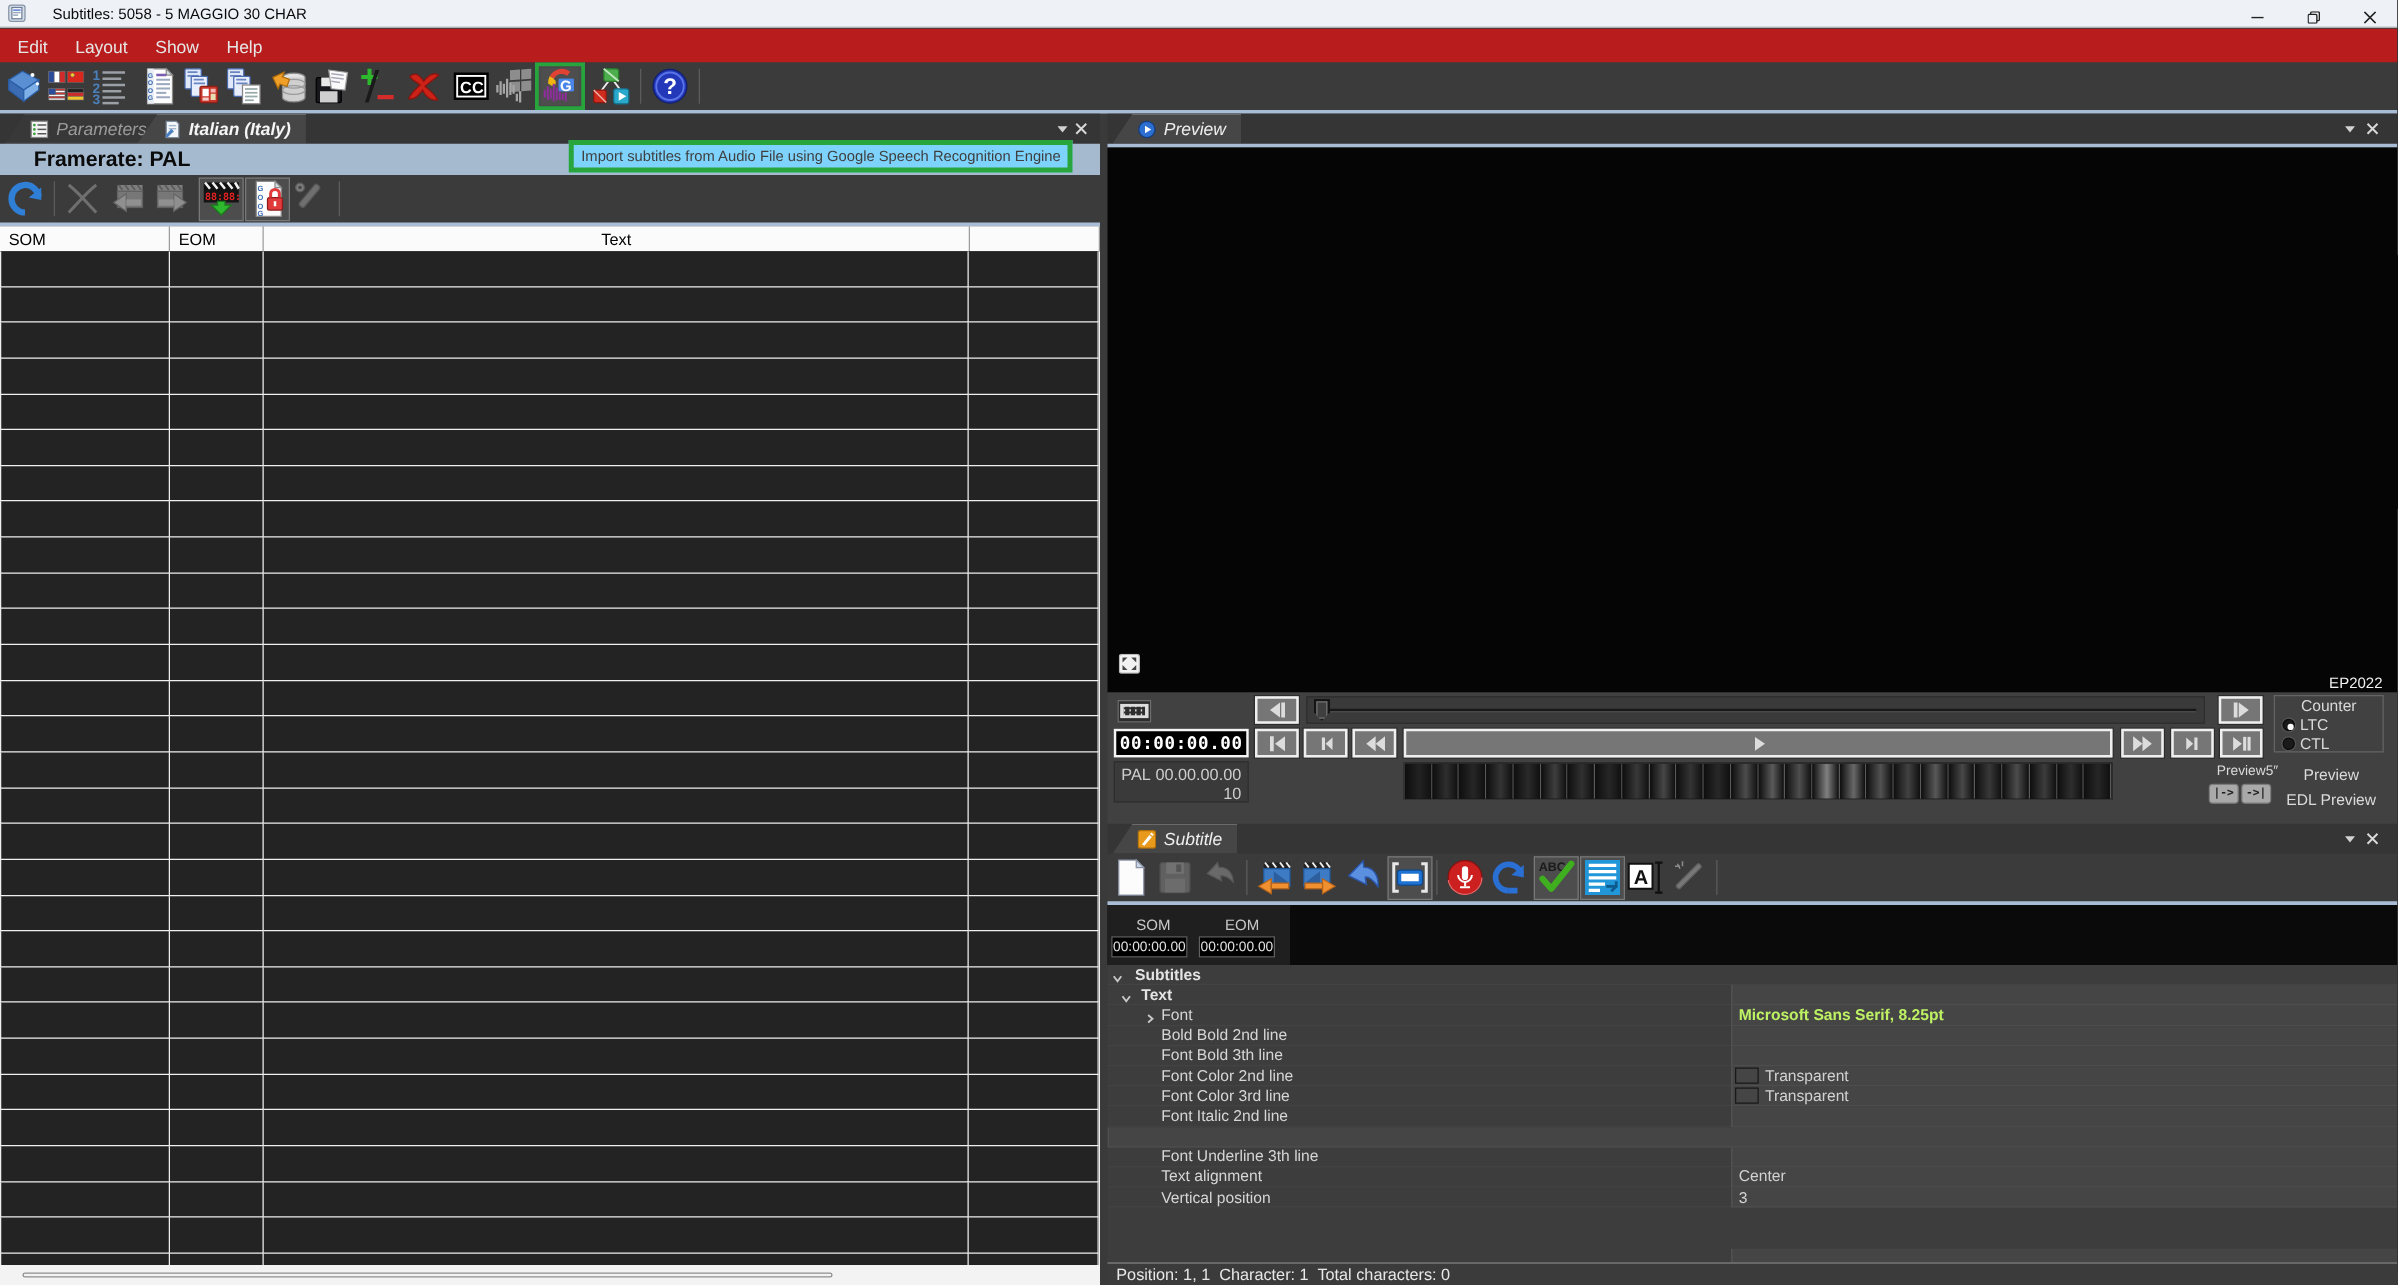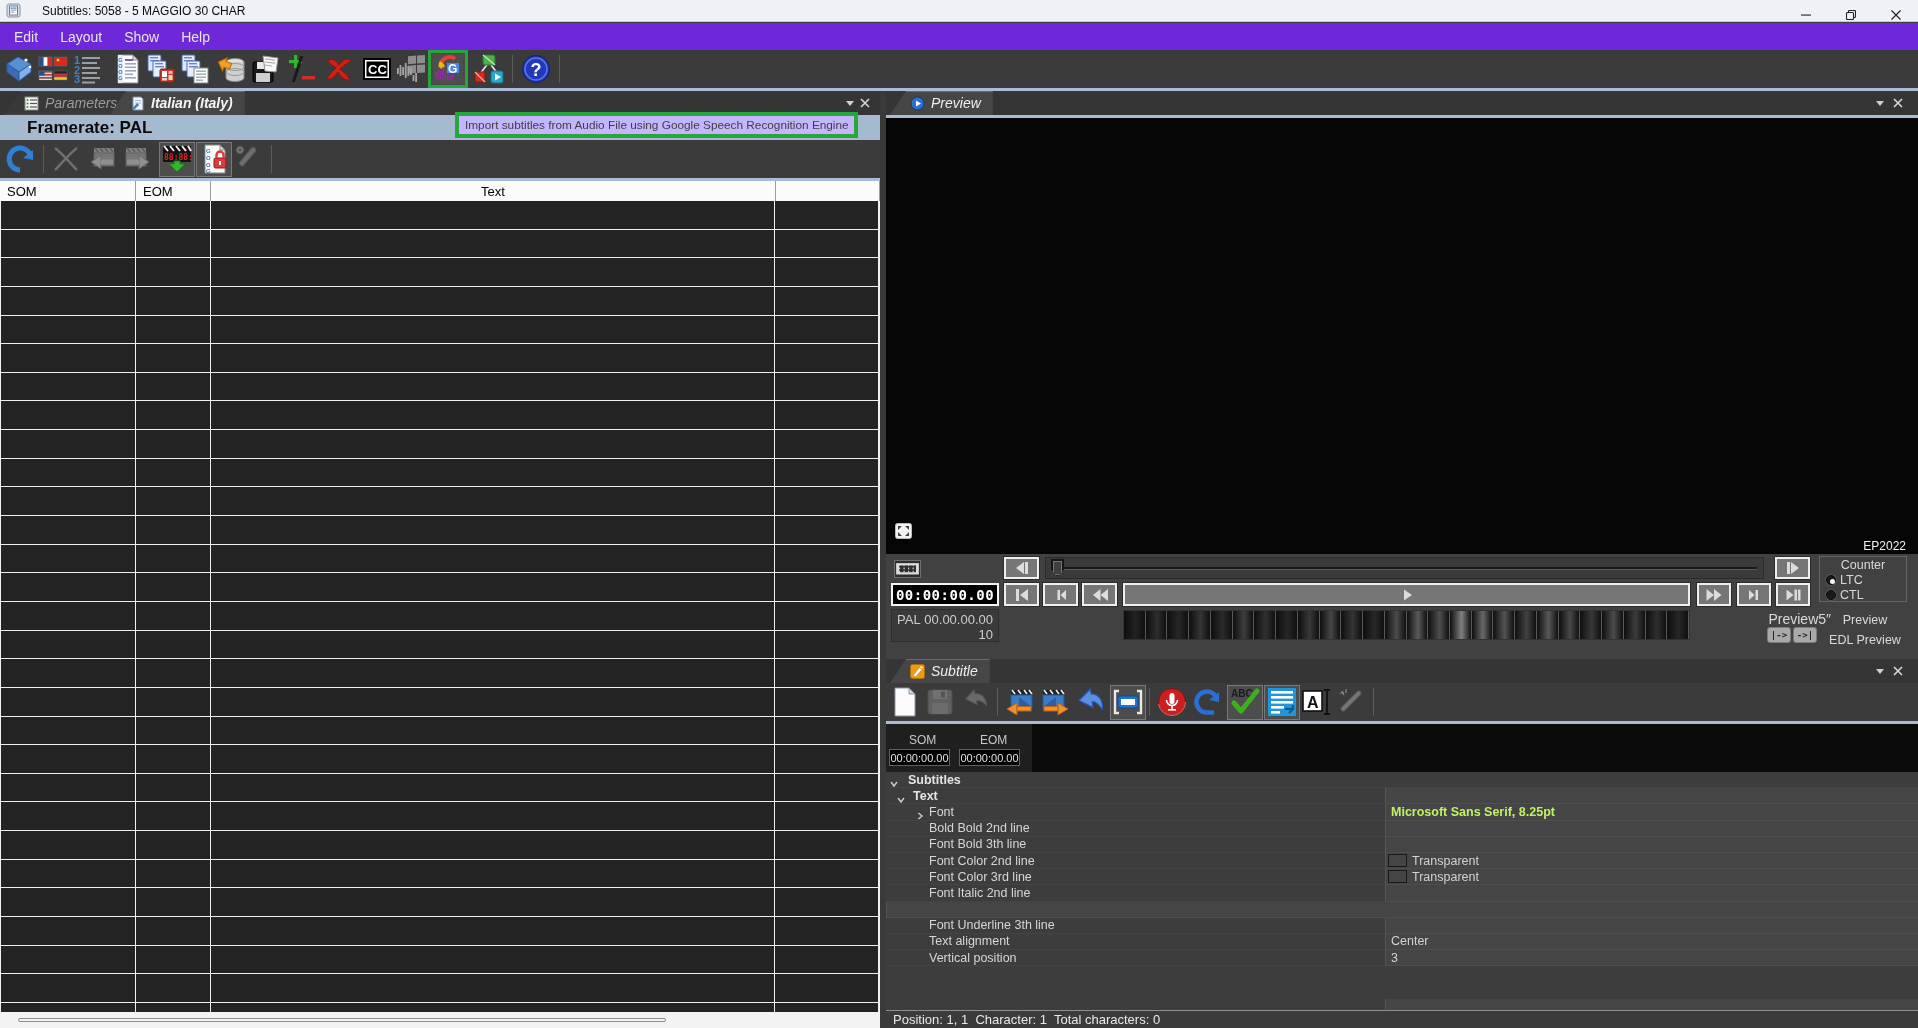--- a/index.html
+++ b/index.html
@@ -9,21 +9,21 @@
 
   
   .titlebar { position:absolute; left:0; top:0; width:1918px; height:22px; background:#eef2f7;
     display:flex; align-items:center; border-bottom:1px solid #c9ced4; }
   .titlebar .app-ico { margin-left:6px; width:15px; height:15px; }
   .titlebar .title { margin-left:21px; font-size:12px; color:#0a0a0a; }
   .win-btns { position:absolute; right:0; top:0; height:22px; display:flex; }
   .win-btn { width:45px; height:22px; display:flex; align-items:center; justify-content:center; }
 
   
-  .menubar { position:absolute; left:0; top:23px; width:1918px; height:27px; background:#6d28d9;
+  .menubar { position:absolute; left:0; top:23px; width:1918px; height:27px; background:#b91c1c;
     display:flex; align-items:center; padding-left:14px; }
   .menu-item { font-size:14px; color:#e6e6e6; margin-right:22px; }
 
   
   .toolbar-main { position:absolute; left:0; top:50px; width:1918px; height:38px; background:#3b3b3b;
     display:flex; align-items:center; padding-left:4px; }
   .tb-ico { width:30px; height:30px; margin-right:4px; display:flex; align-items:center; justify-content:center; }
   .tb-ico svg { width:30px; height:30px; }
   .tb-ico.sel { border:3px solid #27a53c; width:40px; height:38px; margin-right:2px; background:#4a4a4a; }
   .tb-ico.sel svg { width:30px; height:30px; }
@@ -119,22 +119,22 @@
     display:flex; overflow:hidden; border:1px solid #333; }
   .tl-seg { height:100%; border-right:1px solid #5a5a5a; }
   #counter-box { position:absolute; left:933px; top:2px; width:88px; height:46px; border:1px solid #646464;
     font-size:12.5px; color:#d9d9d9; }
   #counter-box .ttl { text-align:center; margin-top:1px; }
   .radio-row { display:flex; align-items:center; margin-left:6px; margin-top:1px; }
   .radio { width:10px; height:10px; border-radius:50%; background:#1a1a1a; border:1px solid #0c0c0c;
     box-shadow:0 0 0 1px #555; margin-right:4px; position:relative; }
   .radio.sel::after { content:""; position:absolute; left:2.5px; top:2.5px; width:5px; height:5px;
     border-radius:50%; background:#f8f8f8; }
-  #preview5-lbl { position:absolute; left:879px; top:57px; width:66px; text-align:right;
-    font-size:14px; color:#dadada; }
+  #preview5-lbl { position:absolute; left:879px; top:57px; width:66px; text-align:center;
+    font-size:11px; color:#dadada; }
   .mini-btn { position:absolute; top:73px; width:24px; height:16px; background:#a9a9a9;
     border:1px solid #7c7c7c; border-radius:3px; display:flex; align-items:center; justify-content:center;
     font-size:9px; color:#222; font-weight:bold; font-family:"DejaVu Sans Mono", monospace; }
   #preview-lbl { position:absolute; left:929px; top:59px; width:100px; text-align:center;
     font-size:12.5px; color:#dadada; }
   #edl-lbl { position:absolute; left:929px; top:79px; width:100px; text-align:center;
     font-size:12.5px; color:#dadada; }
 
   
   #sub-tab-row { position:absolute; left:0; top:568px; width:1032px; height:24px; }
@@ -164,21 +164,21 @@
   .p-vtext.b { font-weight:bold; color:#bef264; }
   .swatch { width:19px; height:13px; border:1px solid #191919; margin-left:2px; }
   #prop-bottom-line { position:absolute; left:0; top:919px; width:1032px; height:1px; background:#8f8f8f; }
 
   
   #status-bar { position:absolute; left:0; top:920px; width:1032px; height:17px; background:#3b3b3b;
     display:flex; align-items:center; }
   #status-bar span { margin-left:7px; font-size:13px; color:#e8e8e8; white-space:pre; }
 
   
-  #tooltip { position:absolute; left:455px; top:112px; width:403px; height:26px; background:#c4b5fd;
+  #tooltip { position:absolute; left:455px; top:112px; width:403px; height:26px; background:#7dd3fc;
     border:4px solid #28a53d; display:flex; align-items:center; z-index:50; }
   #tooltip span { margin-left:6px; font-size:11.8px; color:#3f3f3f; white-space:nowrap; }
 </style>
 </head>
 <body>
 
 <div id="app">
 
   <div class="titlebar">
     <span class="app-ico"><svg viewBox="0 0 15 15">

